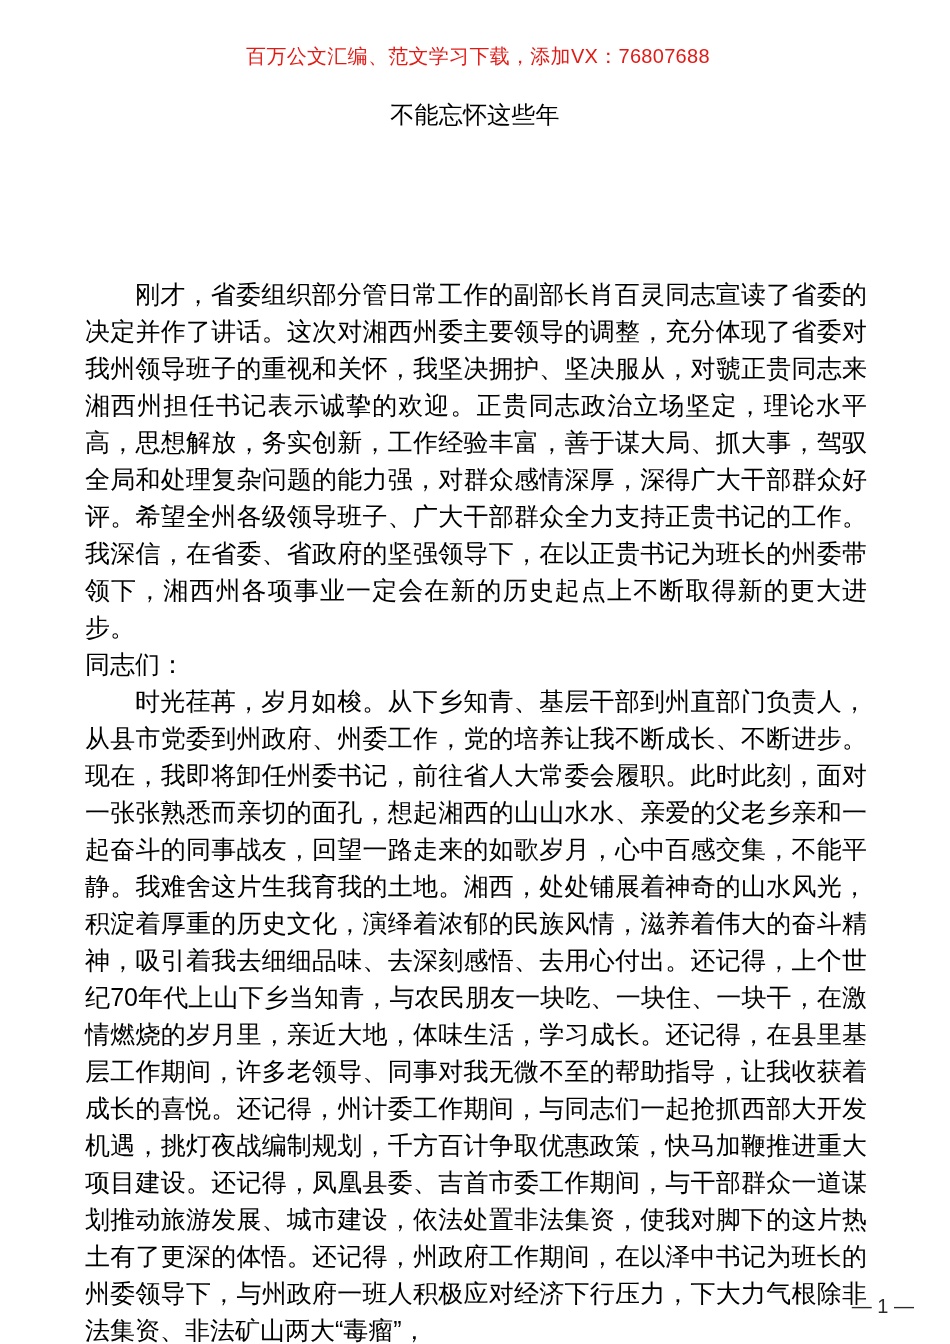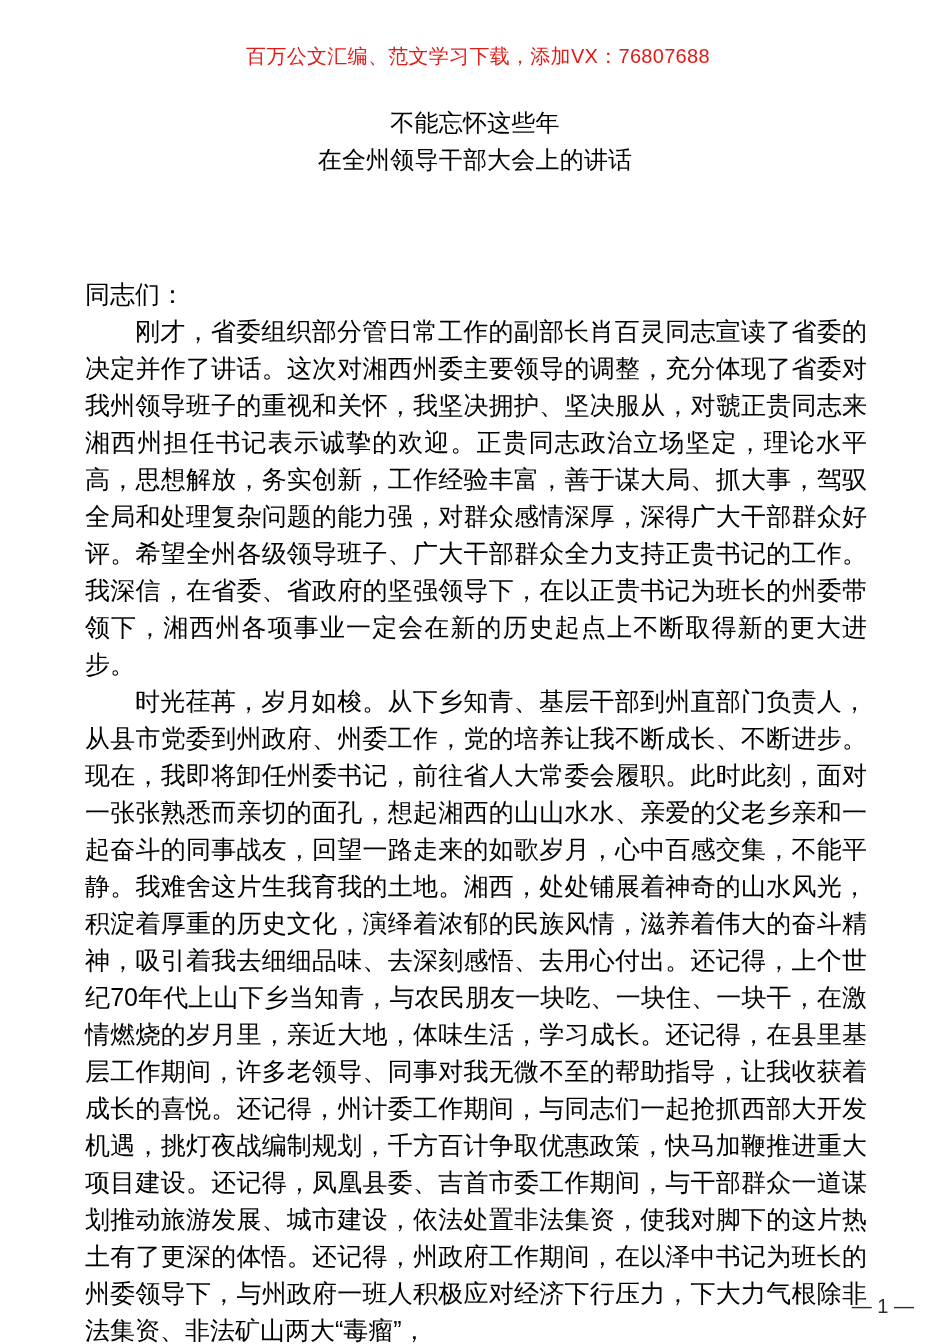--- a/index.html
+++ b/index.html
@@ -30,21 +30,20 @@
     line-height: 30px;
     letter-spacing: 0.3px;
     white-space: nowrap;
   }
   .title-block {
     position: absolute;
     top: 96px;
     left: 0;
     width: 950px;
     text-align: center;
-    margin-top: 8px;
   }
   .title-line {
     font-size: 24px;
     line-height: 37px;
     letter-spacing: 0.2px;
     white-space: nowrap;
   }
   .body-block {
     position: absolute;
     top: 276px;
@@ -77,24 +76,23 @@
 </style>
 </head>
 <body>
 
 <div class="page">
 
   <div class="ad-banner">百万公文汇编、范文学习下载，添加VX：76807688</div>
 
   <div class="title-block">
     <div class="title-line">不能忘怀这些年</div>
-    <div class="title-line">在全州领导干部大会上的讲话</div>
   </div>
 
   <div class="body-block">
+    <p class="para indent">刚才，省委组织部分管日常工作的副部长肖百灵同志宣读了省委的决定并作了讲话。这次对湘西州委主要领导的调整，充分体现了省委对我州领导班子的重视和关怀，我坚决拥护、坚决服从，对虢正贵同志来湘西州担任书记表示诚挚的欢迎。正贵同志政治立场坚定，理论水平高，思想解放，务实创新，工作经验丰富，善于谋大局、抓大事，驾驭全局和处理复杂问题的能力强，对群众感情深厚，深得广大干部群众好评。希望全州各级领导班子、广大干部群众全力支持正贵书记的工作。我深信，在省委、省政府的坚强领导下，在以正贵书记为班长的州委带领下，湘西州各项事业一定会在新的历史起点上不断取得新的更大进步。</p>
     <p class="para">同志们：</p>
-    <p class="para indent">刚才，省委组织部分管日常工作的副部长肖百灵同志宣读了省委的决定并作了讲话。这次对湘西州委主要领导的调整，充分体现了省委对我州领导班子的重视和关怀，我坚决拥护、坚决服从，对虢正贵同志来湘西州担任书记表示诚挚的欢迎。正贵同志政治立场坚定，理论水平高，思想解放，务实创新，工作经验丰富，善于谋大局、抓大事，驾驭全局和处理复杂问题的能力强，对群众感情深厚，深得广大干部群众好评。希望全州各级领导班子、广大干部群众全力支持正贵书记的工作。我深信，在省委、省政府的坚强领导下，在以正贵书记为班长的州委带领下，湘西州各项事业一定会在新的历史起点上不断取得新的更大进步。</p>
     <p class="para indent">时光荏苒，岁月如梭。从下乡知青、基层干部到州直部门负责人，从县市党委到州政府、州委工作，党的培养让我不断成长、不断进步。现在，我即将卸任州委书记，前往省人大常委会履职。此时此刻，面对一张张熟悉而亲切的面孔，想起湘西的山山水水、亲爱的父老乡亲和一起奋斗的同事战友，回望一路走来的如歌岁月，心中百感交集，不能平静。我难舍这片生我育我的土地。湘西，处处铺展着神奇的山水风光，积淀着厚重的历史文化，演绎着浓郁的民族风情，滋养着伟大的奋斗精神，吸引着我去细细品味、去深刻感悟、去用心付出。还记得，上个世纪70年代上山下乡当知青，与农民朋友一块吃、一块住、一块干，在激情燃烧的岁月里，亲近大地，体味生活，学习成长。还记得，在县里基层工作期间，许多老领导、同事对我无微不至的帮助指导，让我收获着成长的喜悦。还记得，州计委工作期间，与同志们一起抢抓西部大开发机遇，挑灯夜战编制规划，千方百计争取优惠政策，快马加鞭推进重大项目建设。还记得，凤凰县委、吉首市委工作期间，与干部群众一道谋划推动旅游发展、城市建设，依法处置非法集资，使我对脚下的这片热土有了更深的体悟。还记得，州政府工作期间，在以泽中书记为班长的州委领导下，与州政府一班人积极应对经济下行压力，下大力气根除非法集资、非法矿山两大“毒瘤”，</p>
   </div>
 
   <div class="footer">— 1 —</div>
 
 </div>
 
 </body></html>

